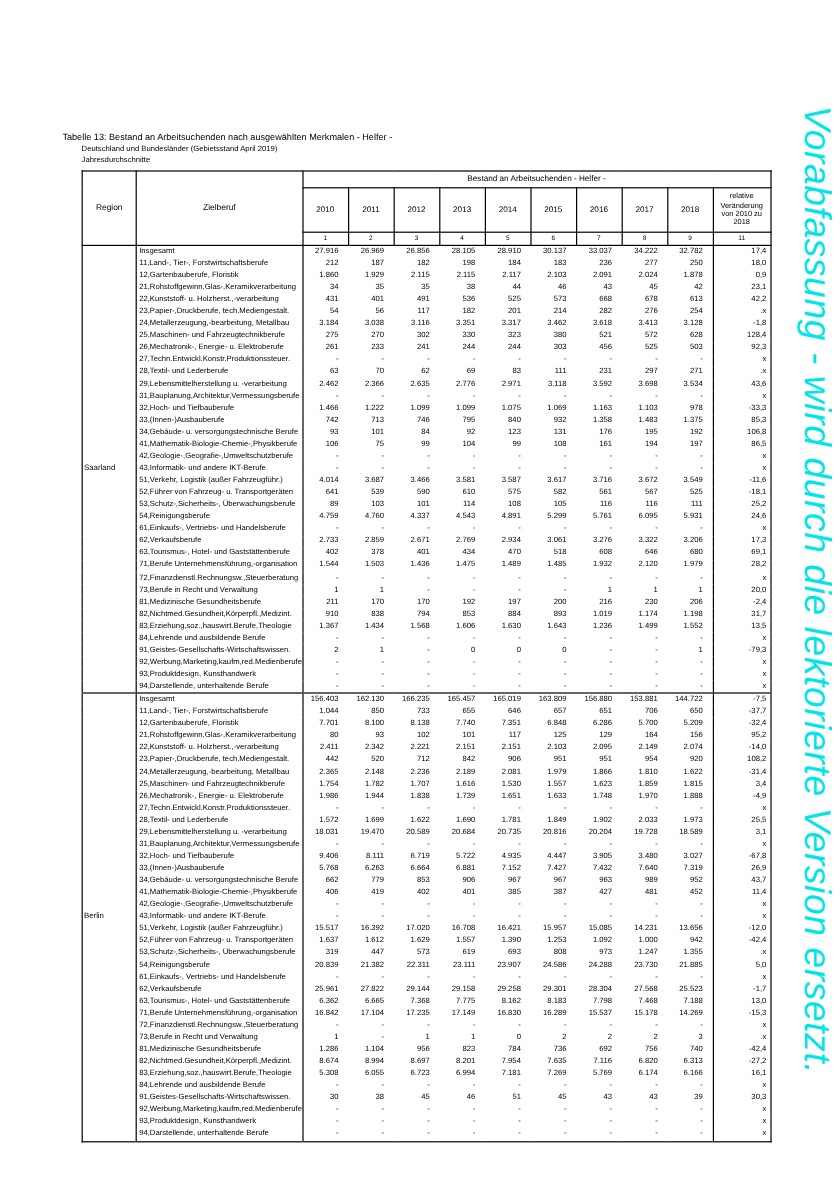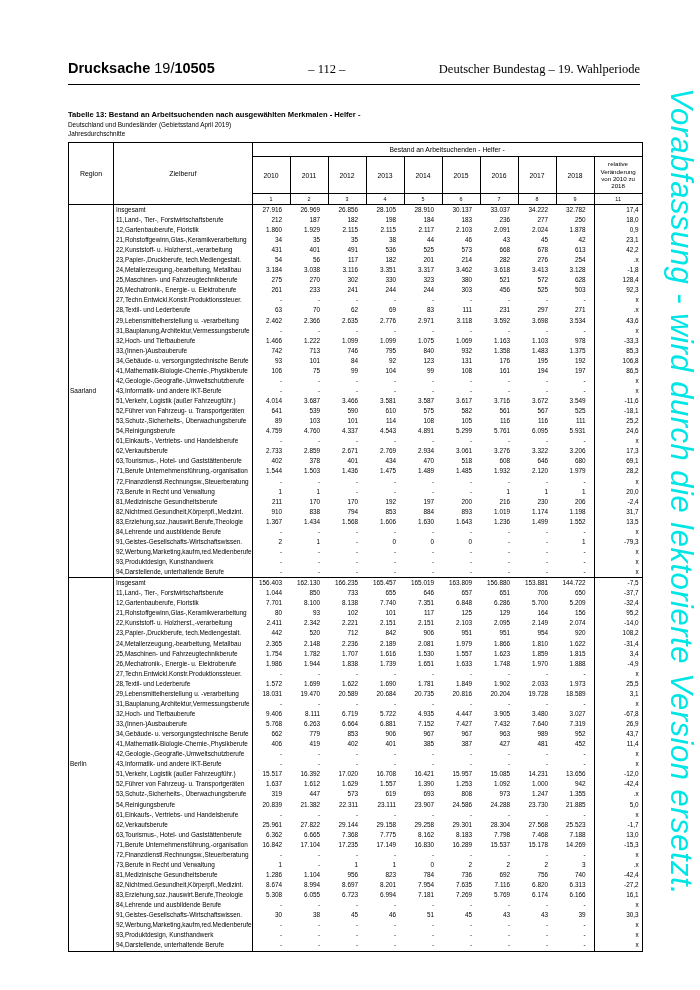--- a/index.html
+++ b/index.html
@@ -10,21 +10,21 @@
               border-bottom:1.5px solid #000;padding-bottom:7px;}
   .dh-left{font-family:"Liberation Sans",sans-serif;font-size:14.5px;font-weight:bold;white-space:nowrap;}
   .dh-left .thin{font-weight:normal;}
   .dh-center{flex:1;text-align:center;font-family:"Liberation Serif",serif;font-size:12.5px;}
   .dh-right{font-family:"Liberation Serif",serif;font-size:12.5px;white-space:nowrap;}
   
   .watermark{position:absolute;top:88px;left:699px;transform-origin:0 0;transform:rotate(90deg);
              font-style:italic;font-size:31px;white-space:nowrap;letter-spacing:.5px;
              font-family:"Liberation Sans",sans-serif;}
   
-  .tbl-title{position:absolute;top:110px;left:68px;font-size:7.6px;font-weight:bold;}
+  .tbl-title{position:absolute;top:110px;left:52px;font-size:7.6px;font-weight:normal;}
   .tbl-sub1{position:absolute;top:121px;left:68px;font-size:6.4px;}
   .tbl-sub2{position:absolute;top:130px;left:68px;font-size:6.4px;}
   
   table.t13{position:absolute;top:142px;left:68px;border-collapse:collapse;table-layout:fixed;
             border:1px solid #000;}
   .t13 th,.t13 td{padding:0;font-weight:normal;}
   .t13 thead th{border:1px solid #000;text-align:center;vertical-align:middle;font-size:6.8px;}
   .t13 .th-corner{font-size:7px;}
   .t13 .th-span{height:13px;}
   .t13 .yh{height:34px;}
@@ -37,25 +37,20 @@
   .t13 td.rel{border-left:1px solid #000;text-align:right;padding-right:3px;}
   .t13 td.region-cell{border-right:1px solid #000;vertical-align:middle;text-align:left;
                       padding-left:1px;font-size:6.5px;}
   .t13 tr.section-start td{border-top:1px solid #000;}
 </style>
 </head>
 <body>
 
 <div class="page">
 
-  <div class="doc-header">
-    <div class="dh-left"><span>Drucksache</span>&nbsp;<span class="thin">19/</span><span>10505</span></div>
-    <div class="dh-center">– 112 –</div>
-    <div class="dh-right">Deutscher Bundestag – 19. Wahlperiode</div>
-  </div>
 
   <div class="watermark" id="watermark" style="color: rgb(0, 230, 230);">Vorabfassung - wird durch die lektorierte Version ersetzt.</div>
 
   <div class="tbl-title">Tabelle 13: Bestand an Arbeitsuchenden nach ausgewählten Merkmalen - Helfer -</div>
   <div class="tbl-sub1">Deutschland und Bundesländer (Gebietsstand April 2019)</div>
   <div class="tbl-sub2">Jahresdurchschnitte</div>
 
   <table class="t13">
     <colgroup>
       <col style="width:45px">

